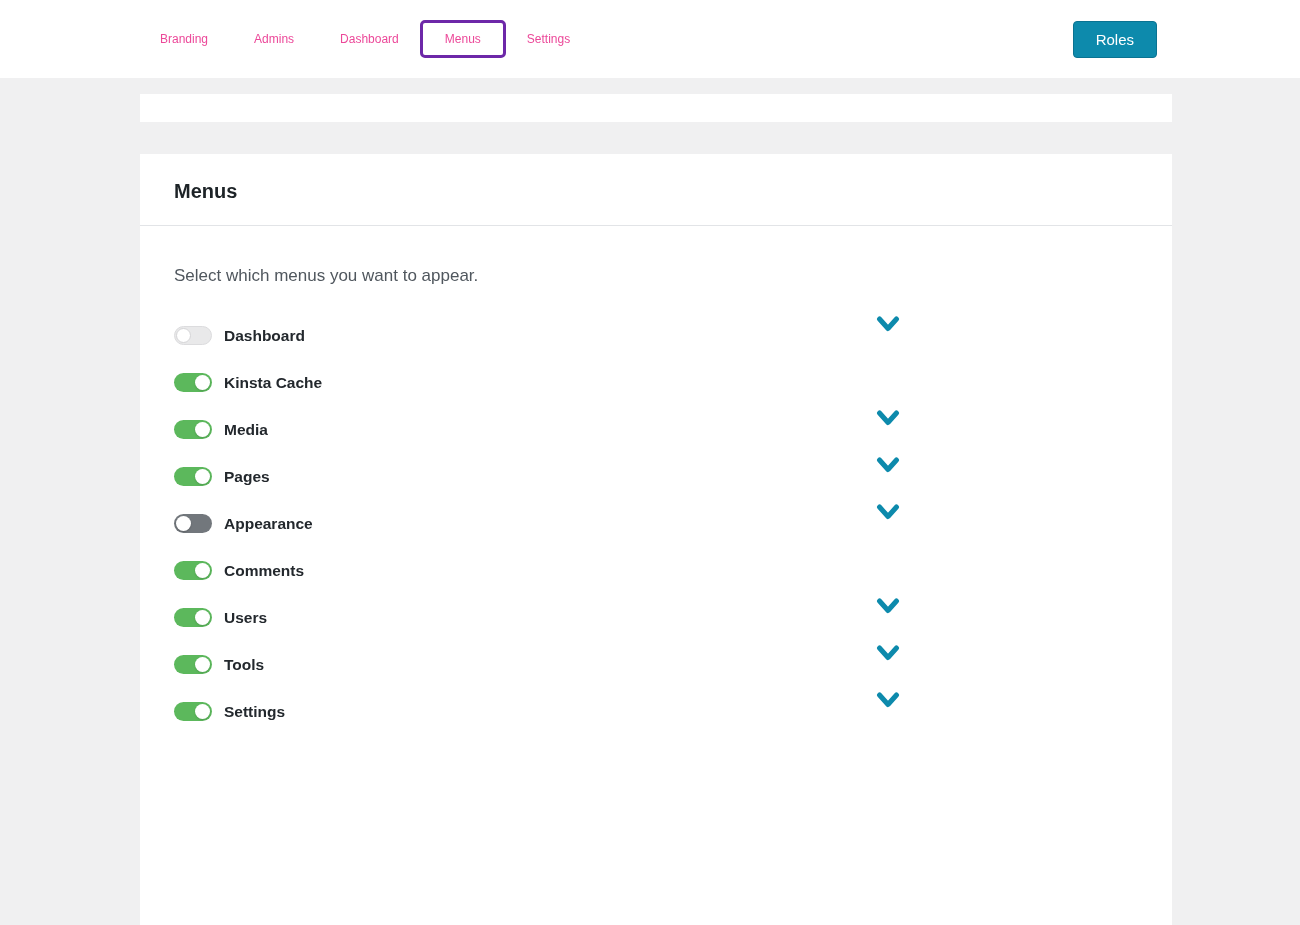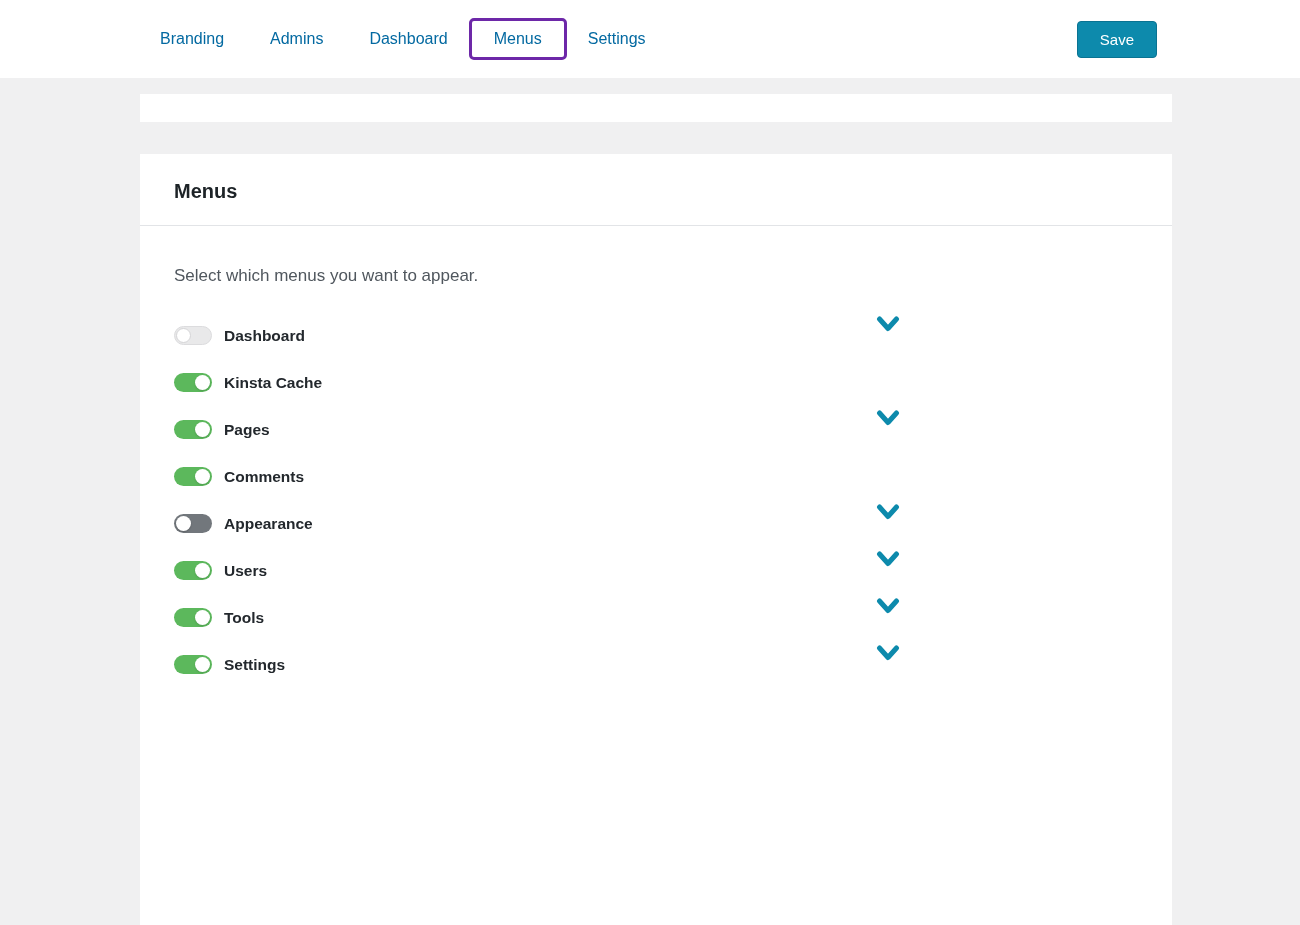--- a/index.html
+++ b/index.html
@@ -20,22 +20,22 @@
     align-items: center;
     padding: 0 143px 0 160px;
   }
   .tabs {
     display: flex;
     align-items: center;
     gap: 46px;
     flex: 1;
   }
   .tab {
-    font-size: 16px;
-    color: #0369a1;
+    font-size: 12px;
+    color: #ec4899;
     cursor: pointer;
     white-space: nowrap;
     padding: 10px 0;
   }
   .tab.active {
     border: 3px solid #6d28a8;
     border-radius: 5px;
     padding: 9px 22px;
     margin: 0 -25px;
   }
@@ -142,21 +142,21 @@
 <body>
 
 <header class="topbar">
   <nav class="tabs">
     <span class="tab">Branding</span>
     <span class="tab">Admins</span>
     <span class="tab">Dashboard</span>
     <span class="tab active">Menus</span>
     <span class="tab">Settings</span>
   </nav>
-  <button class="save-btn">Save</button>
+  <button class="save-btn">Roles</button>
 </header>
 
 <div class="content">
   <div class="strip"></div>
 
   <section class="panel">
     <div class="panel-header">
       <h2 class="panel-title">Menus</h2>
     </div>
     <div class="panel-body">
@@ -177,44 +177,55 @@
     <div class="toggle toggle-on">
       <div class="knob"></div>
     </div>
     <span class="menu-label">Kinsta Cache</span>
 
   </div>
           <div class="menu-row">
     <div class="toggle toggle-on">
       <div class="knob"></div>
     </div>
+    <span class="menu-label">Media</span>
+    <span class="chevron">
+      <svg width="24" height="17" viewBox="0 0 24 17">
+        <polyline points="3.5,3 12,12.5 20.5,3" fill="none" stroke="currentColor" stroke-width="5" stroke-linecap="round" stroke-linejoin="round"></polyline>
+      </svg>
+    </span>
+  </div>
+          <div class="menu-row">
+    <div class="toggle toggle-on">
+      <div class="knob"></div>
+    </div>
     <span class="menu-label">Pages</span>
     <span class="chevron">
       <svg width="24" height="17" viewBox="0 0 24 17">
         <polyline points="3.5,3 12,12.5 20.5,3" fill="none" stroke="currentColor" stroke-width="5" stroke-linecap="round" stroke-linejoin="round"></polyline>
       </svg>
     </span>
   </div>
           <div class="menu-row">
+    <div class="toggle toggle-off">
+      <div class="knob"></div>
+    </div>
+    <span class="menu-label">Appearance</span>
+    <span class="chevron">
+      <svg width="24" height="17" viewBox="0 0 24 17">
+        <polyline points="3.5,3 12,12.5 20.5,3" fill="none" stroke="currentColor" stroke-width="5" stroke-linecap="round" stroke-linejoin="round"></polyline>
+      </svg>
+    </span>
+  </div>
+          <div class="menu-row">
     <div class="toggle toggle-on">
       <div class="knob"></div>
     </div>
     <span class="menu-label">Comments</span>
 
-  </div>
-          <div class="menu-row">
-    <div class="toggle toggle-off">
-      <div class="knob"></div>
-    </div>
-    <span class="menu-label">Appearance</span>
-    <span class="chevron">
-      <svg width="24" height="17" viewBox="0 0 24 17">
-        <polyline points="3.5,3 12,12.5 20.5,3" fill="none" stroke="currentColor" stroke-width="5" stroke-linecap="round" stroke-linejoin="round"></polyline>
-      </svg>
-    </span>
   </div>
           <div class="menu-row">
     <div class="toggle toggle-on">
       <div class="knob"></div>
     </div>
     <span class="menu-label">Users</span>
     <span class="chevron">
       <svg width="24" height="17" viewBox="0 0 24 17">
         <polyline points="3.5,3 12,12.5 20.5,3" fill="none" stroke="currentColor" stroke-width="5" stroke-linecap="round" stroke-linejoin="round"></polyline>
       </svg>

